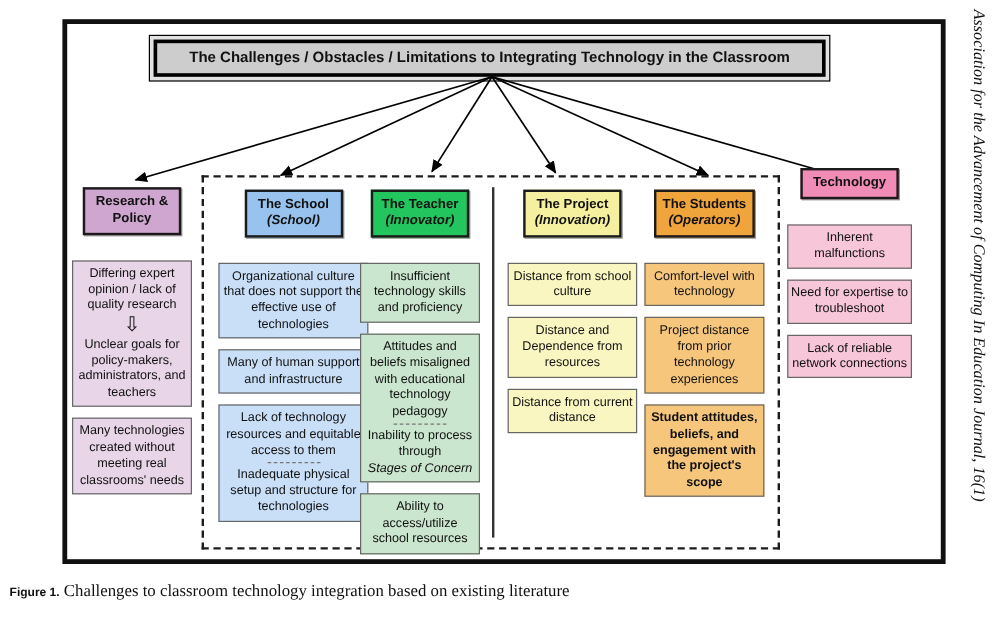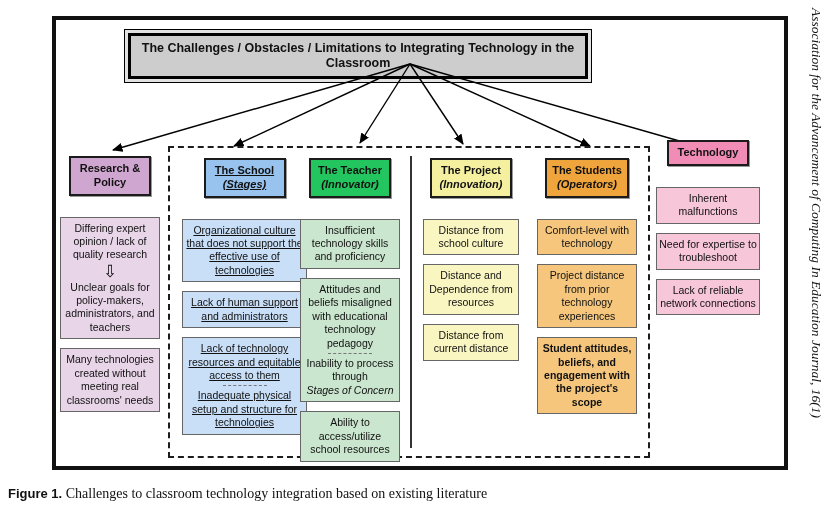--- a/index.html
+++ b/index.html
@@ -4,38 +4,38 @@
 <style>
   html,body{margin:0;padding:0;background:#fff;}
   .page{position:relative;width:827px;height:519px;background:#fff;overflow:hidden;
         font-family:"Liberation Sans","DejaVu Sans",sans-serif;color:#111;}
 
   
   .frame{position:absolute;left:52px;top:16px;width:736px;height:454px;
          border:4px solid #111;box-sizing:border-box;background:#fff;}
 
   
-  .title-box{position:absolute;left:72px;top:13px;width:460px;box-sizing:border-box;
+  .title-box{position:absolute;left:72px;top:13px;width:560px;box-sizing:border-box;
              background:#cdcdcd;border:3px solid #000;
              box-shadow:0 0 0 3px #e2e2e2,0 0 0 4px #000;
              text-align:center;font-weight:bold;font-size:12.5px;line-height:1.2;
              padding:5px 0;}
 
   .arrows{position:absolute;left:0;top:0;width:728px;height:446px;}
 
   
   .col{position:absolute;display:flex;flex-direction:column;gap:9px;}
   .col-research{left:4px;top:136px;width:100px;}
   .col-technology{left:600px;top:120px;width:104px;}
 
   .dashed-group{position:absolute;left:112px;top:126px;width:482px;height:312px;
                 border:2px dashed #1c1c1c;box-sizing:border-box;}
-  .col-school{left:12px;top:10px;width:125px;text-decoration:underline;}
+  .col-school{left:12px;top:10px;width:125px;}
   .col-teacher{left:130px;top:10px;width:100px;}
-  .col-project{left:253px;top:10px;width:96px;}
+  .col-project{left:253px;top:10px;width:108px;}
   .col-students{left:367px;top:10px;width:100px;}
   .v-divider{position:absolute;left:240px;top:8px;width:1.5px;height:292px;background:#333;}
 
   .col-header{border:2px solid #1b1b1b;box-sizing:border-box;align-self:center;
               min-width:82px;max-width:100%;padding:4px 5px;margin-bottom:12px;
               text-align:center;font-weight:bold;font-size:11px;line-height:1.25;
               box-shadow:1px 1px 0 #999;}
   .hdr-line{display:block;}
   .hdr-sub{display:block;font-style:italic;font-weight:bold;}
 
@@ -47,21 +47,21 @@
   .it{font-style:italic;display:block;}
 
   
   .side-text{position:absolute;top:8px;right:3px;height:508px;
              writing-mode:vertical-rl;font-family:"Liberation Serif","DejaVu Serif",serif;
              font-style:italic;font-size:13.5px;white-space:nowrap;}
 
   
   .caption{position:absolute;left:8px;top:486px;font-size:14px;
            font-family:"Liberation Serif","DejaVu Serif",serif;}
-  .caption b{font-family:"Liberation Sans","DejaVu Sans",sans-serif;font-size:13px;}
+  .caption b{font-family:"Liberation Sans","DejaVu Sans",sans-serif;font-size:10px;}
 </style>
 </head>
 <body>
 
 <div class="page">
 
   <div class="frame">
 
     <div class="title-box">The Challenges / Obstacles / Limitations to Integrating Technology in the Classroom</div>
 
@@ -91,24 +91,24 @@
       </div>
       <div class="cbox" style="background-color: rgb(232, 213, 232);">Many technologies created without meeting real classrooms' needs</div>
     </div>
 
     <div class="dashed-group">
       <div class="v-divider"></div>
 
       <div class="col col-school">
         <div class="col-header" style="background-color: rgb(151, 195, 238);">
           <span class="hdr-line">The School</span>
-          <span class="hdr-sub">(Stages)</span>
+          <span class="hdr-sub">(School)</span>
         </div>
         <div class="cbox" style="background-color: rgb(201, 223, 247);">Organizational culture that does not support the effective use of technologies</div>
-        <div class="cbox" style="background-color: rgb(201, 223, 247);">Lack of human support and administrators</div>
+        <div class="cbox" style="background-color: rgb(201, 223, 247);">Many of human support and infrastructure</div>
         <div class="cbox" style="background-color: rgb(201, 223, 247);">
           <span>Lack of technology resources and equitable access to them</span>
           <span class="inner-sep"></span>
           <span>Inadequate physical setup and structure for technologies</span>
         </div>
       </div>
 
       <div class="col col-teacher">
         <div class="col-header" style="background-color: #22c55e;">
           <span class="hdr-line">The Teacher</span>

